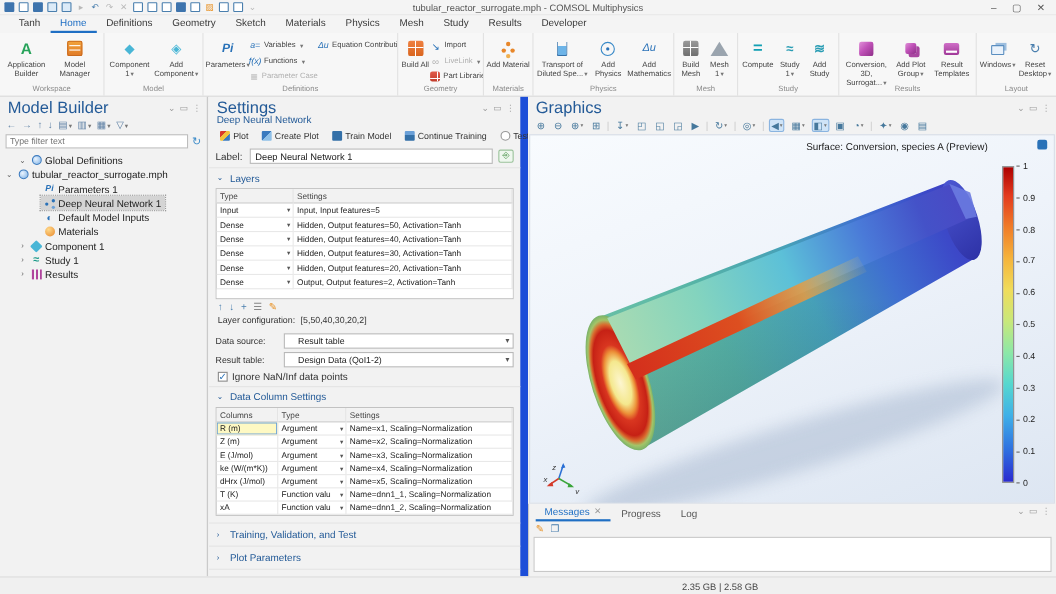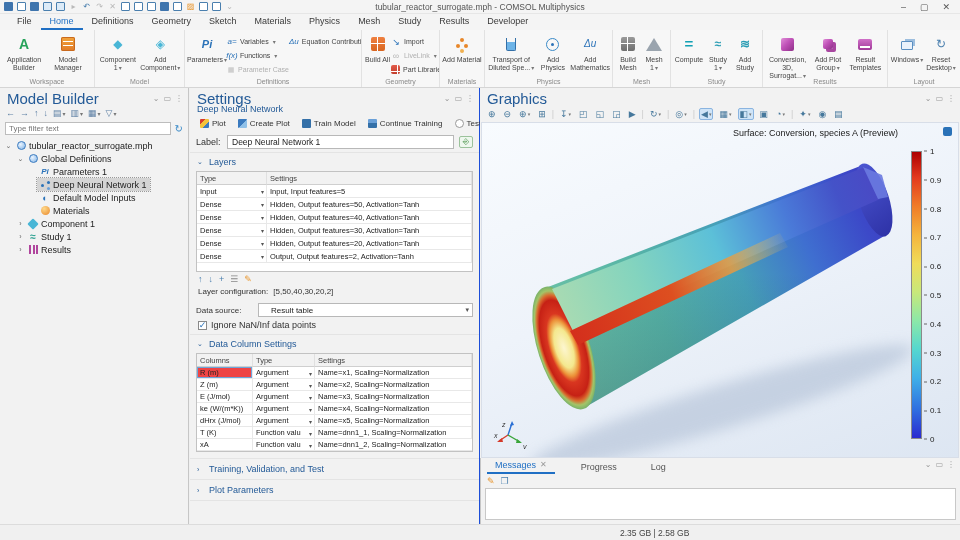--- a/index.html
+++ b/index.html
@@ -83,21 +83,21 @@
   .ti-pi{color:#2a72b8;font-style:italic;font-weight:bold;font-size:8px}
   .ti-dnn{position:relative}
   .ti-dnn::before{content:"";position:absolute;left:1px;top:4px;width:3px;height:3px;border-radius:50%;background:#2a72b8;box-shadow:6px -3px 0 #2a72b8,6px 3px 0 #6aa0d8}
   .ti-dmi{color:#2a72b8;font-size:9px}
   .ti-mat{width:9px;height:9px;border-radius:50%;background:radial-gradient(circle at 35% 30%,#ffd98a,#e8872a)}
   .ti-comp{width:8px;height:8px;background:#49b6d6;transform:rotate(45deg);border-radius:1px}
   .ti-study{color:#1a9988;font-weight:bold;font-size:10px}
   .ti-res{width:9px;height:9px;background:linear-gradient(90deg,#b0459d 0 2px,transparent 2px 3.5px,#b0459d 3.5px 5.5px,transparent 5.5px 7px,#b0459d 7px 9px)}
   .tlabel{font-size:9px;color:#222}
 
-  #settings{top:88px;left:190px;width:290px;height:436px;border-right:1px solid #1d4ed8;padding:0 0 0 0}
+  #settings{top:88px;left:190px;width:290px;height:436px;border-right:7px solid #1d4ed8;padding:0 0 0 0}
   .set-sub{font-size:9px;color:#235a97;padding:0 7px;margin-top:-2px}
   .set-toolbar{display:flex;align-items:center;gap:4px;padding:3px 6px 2px}
   .sbtn{display:flex;align-items:center;gap:3px;font-size:8px;color:#333;padding:1px 3px;border:1px solid transparent;border-radius:2px;white-space:nowrap}
   .sbtn.active{background:#cfe4f7;border-color:#7fb2e5}
   .mini{width:9px;height:9px;border-radius:1px;flex:none}
   .mi-plot{background:linear-gradient(135deg,#d83a2a 0 33%,#f2c23c 33% 66%,#3a7abf 66%)}
   .mi-cplot{background:linear-gradient(135deg,#3a7abf 0 50%,#8fc0e8 50%);position:relative}
   .mi-train{background:#3470a8}
   .mi-cont{background:linear-gradient(#6aa0d8 0 4px,#3470a8 4px)}
   .mi-test{background:#fff;border:1px solid #999;border-radius:50%}
@@ -111,21 +111,21 @@
   .sec-ch{font-size:7px;color:#235a97;width:7px}
   .tbl{margin:2px 6px 0;border:1px solid #c2c2c2;background:#fff;font-size:7.5px;display:grid}
   .layers-tbl{grid-template-columns:70px 1fr}
   .dcs-tbl{grid-template-columns:56px 62px 1fr}
   .th{background:#f2f2f2;border-bottom:1px solid #cfcfcf;border-right:1px solid #e0e0e0;padding:1px 3px;height:13px;line-height:11px;color:#444;white-space:nowrap;overflow:hidden}
   .th:last-child,.td:last-child{border-right:none}
   .td{border-bottom:1px solid #e8e8e8;border-right:1px solid #e8e8e8;padding:1px 3px;height:13px;line-height:11px;white-space:nowrap;overflow:hidden;color:#222}
   .dcs-tbl .td{height:12px;line-height:10px}
   .ddcell{position:relative;padding-right:10px}
   .ddcell::after{content:"▾";position:absolute;right:2px;top:2px;font-size:6px;color:#555}
-  .td.selcell{background:#ef4444;box-shadow:inset 0 0 0 1px #6ea4d8}
+  .td.selcell{background:#fef9c3;box-shadow:inset 0 0 0 1px #6ea4d8}
   .tbl-footer{grid-column:1/-1;height:8px;background:#fff}
   .tbl-icons{display:flex;align-items:center;gap:6px;padding:2px 8px;font-size:9px;color:#4a7fae}
   .tbl-icons .brush{color:#e8942a}
   .cfg-row{display:flex;gap:5px;padding:1px 8px 4px;font-size:8px;color:#333}
   .field{display:flex;align-items:center;margin:3px 6px;gap:4px}
   .field .fld-label{width:58px;color:#333;flex:none;font-size:8px}
   .dropdown{flex:1;height:14px;border:1px solid #b8b8b8;background:#fff;display:flex;align-items:center;padding:0 14px 0 12px;position:relative;font-size:8px;color:#222}
   .dropdown::after{content:"▾";position:absolute;right:3px;color:#555;font-size:7px}
   .chk-row{display:flex;align-items:center;gap:4px;margin:2px 8px 4px}
   .chk{width:9px;height:9px;border:1px solid #8a8a8a;background:#fff;display:flex;align-items:center;justify-content:center;color:#2a72b8;font-size:9px;line-height:8px}
@@ -141,21 +141,21 @@
   .plot-area{position:absolute;top:34px;left:1px;right:1px;bottom:0;background:linear-gradient(160deg,#f8fbfe 0%,#eef3fa 45%,#dde6f2 100%);border:1px solid #d8dee8;overflow:hidden}
   .plot-title{position:absolute;top:5px;left:0;right:60px;text-align:right;font-size:9px;color:#1a1a1a}
   .mini-blue{position:absolute;top:4px;right:6px;width:9px;height:9px;background:#2a72b8;border-radius:2px}
   .colorbar{position:absolute;top:28px;right:36px;width:11px;height:288px;border:1px solid #8a8a8a;background:linear-gradient(#ad0000 0%,#e33a1e 9%,#f07c28 19%,#f5b43c 29%,#f0dc5a 39%,#c8e87a 49%,#8ce8a8 59%,#55d7cf 69%,#3fb0e8 79%,#2f6fe0 90%,#2a2ad0 100%)}
   .cbticks{position:absolute;top:28px;right:8px;height:288px;width:26px}
   .cbticks span{position:absolute;left:0;transform:translateY(-50%);font-size:8px;color:#222}
   .cbticks span::before{content:"";display:inline-block;width:3px;height:1px;background:#666;vertical-align:middle;margin-right:3px}
   .triad{position:absolute;left:10px;bottom:8px}
 
   #messages{top:458px;left:480px;width:480px;height:66px;background:#f2f2f2;border-left:1px solid #c6c6c6}
-  .msg-tabs{display:flex;align-items:flex-end;height:16px;padding-left:6px;gap:18px}
+  .msg-tabs{display:flex;align-items:flex-end;height:16px;padding-left:6px;gap:2px}
   .msg-tab{padding:0 8px;line-height:14px;font-size:9px;color:#555;display:flex;align-items:center;gap:4px}
   .msg-tab.active{color:#1f6fc4;border-bottom:2px solid #1f6fc4}
   .msg-tab .x{color:#999;font-size:8px}
   .msg-hdr-icons{margin-left:auto;color:#9a9a9a;font-size:8px;display:flex;gap:4px;padding-right:5px;align-self:flex-start;padding-top:2px}
   .msg-toolbar{display:flex;align-items:center;gap:6px;height:13px;padding:0 6px;font-size:9px}
   .msg-box{margin:1px 4px;height:32px;background:#fff;border:1px solid #c8c8c8}
   .brush-i{color:#e8942a}
   .copy-i{color:#4a7fae}
 
   .statusbar{position:absolute;top:524px;left:0;width:960px;height:29px;background:#f0f0f0;border-top:1px solid #dcdcdc}
@@ -187,21 +187,21 @@
   </div>
   <div class="title-text">tubular_reactor_surrogate.mph - COMSOL Multiphysics</div>
   <div class="winctl">
     <span>–</span>
     <span>▢</span>
     <span>✕</span>
   </div>
 </div>
 
 <div class="menubar">
-  <span class="menu-item">File</span>
+  <span class="menu-item">Tanh</span>
   <span class="menu-item active">Home</span>
   <span class="menu-item">Definitions</span>
   <span class="menu-item">Geometry</span>
   <span class="menu-item">Sketch</span>
   <span class="menu-item">Materials</span>
   <span class="menu-item">Physics</span>
   <span class="menu-item">Mesh</span>
   <span class="menu-item">Study</span>
   <span class="menu-item">Results</span>
   <span class="menu-item">Developer</span>
@@ -408,36 +408,36 @@
     <span>▤<span class="caret">▾</span></span>
     <span>▥<span class="caret">▾</span></span>
     <span>▦<span class="caret">▾</span></span>
     <span>▽<span class="caret">▾</span></span>
   </div>
   <div class="mb-filter">
     <input type="text" placeholder="Type filter text" style="">
     <span class="refresh">↻</span>
   </div>
   <div class="tree">
+    <div class="trow" style="padding-left:16px">
+      <span class="exp">⌄</span>
+      <span class="sel-wrap">
+          <span class="ticon">
+            <span class="ti-globe"></span>
+          </span>
+          <span class="tlabel">Global Definitions</span>
+        </span>
+    </div>
     <div class="trow" style="padding-left:4px">
       <span class="exp">⌄</span>
       <span class="sel-wrap">
           <span class="ticon">
             <span class="ti-globe"></span>
           </span>
           <span class="tlabel">tubular_reactor_surrogate.mph</span>
-        </span>
-    </div>
-    <div class="trow" style="padding-left:16px">
-      <span class="exp">⌄</span>
-      <span class="sel-wrap">
-          <span class="ticon">
-            <span class="ti-globe"></span>
-          </span>
-          <span class="tlabel">Global Definitions</span>
         </span>
     </div>
     <div class="trow" style="padding-left:28px">
       <span class="exp"></span>
       <span class="sel-wrap">
           <span class="ticon ti-pi">Pi</span>
           <span class="tlabel">Parameters 1</span>
         </span>
     </div>
     <div class="trow" style="padding-left:28px">
@@ -565,20 +565,26 @@
   </div>
   <div class="cfg-row">
     <span>Layer configuration:</span>
     <span>[5,50,40,30,20,2]</span>
   </div>
 
   <div class="field">
     <span class="fld-label">Data source:</span>
     <span class="dropdown">
         <span>Result table</span>
+      </span>
+  </div>
+  <div class="field">
+    <span class="fld-label">Result table:</span>
+    <span class="dropdown">
+        <span>Design Data (QoI1-2)</span>
       </span>
   </div>
   <div class="chk-row">
     <span class="chk">✓</span>
     <span>Ignore NaN/Inf data points</span>
   </div>
 
   <div class="section">
     <span class="sec-ch">⌄</span>
     <span>Data Column Settings</span>

